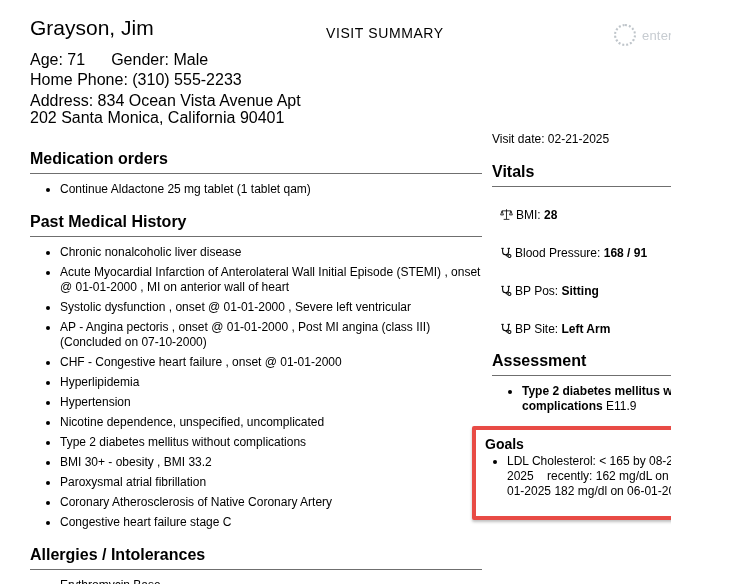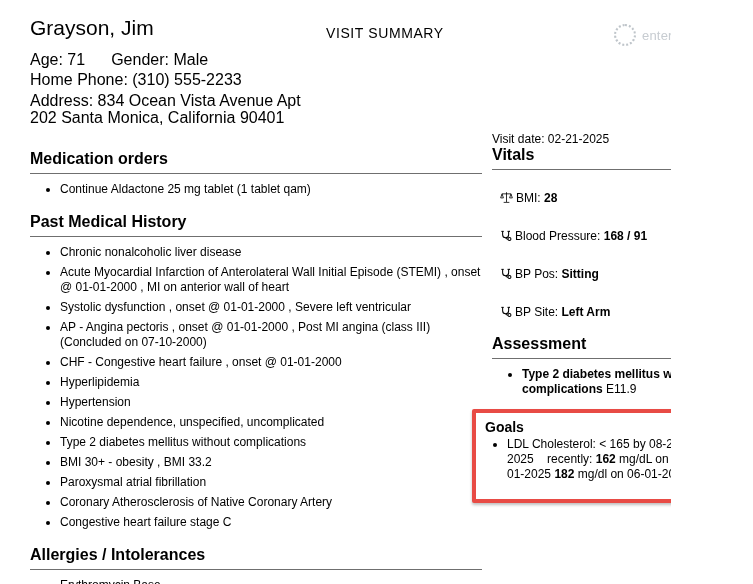--- a/index.html
+++ b/index.html
@@ -49,21 +49,21 @@
     font-size: 16px; font-weight: bold;
     margin: 0; padding-bottom: 5px;
     border-bottom: 1px solid #6f6f6f;
   }
   .section-block { margin-top: 0; }
   .col-left .section-block + .section-block { margin-top: 16px; }
 
   ul.doc-list { margin: 8px 0 0 0; padding-left: 30px; }
   ul.doc-list li { margin-bottom: 5px; line-height: 15px; }
 
-  .visit-date { }
+  .visit-date { margin-bottom: 17px; }
 
   
   .vitals-rows { margin-top: 8px; padding-left: 8px; }
   .vitals-row { line-height: 15px; white-space: nowrap; margin-top: 21px; }
   .vital-value { font-weight: bold; }
   .vicon { display: inline-block; vertical-align: -2px; margin-right: 3px; }
 
   
   .assessment-block { margin-top: 13px; }
   .assessment-item-text { font-weight: bold; }
@@ -75,21 +75,21 @@
     width: 218px;
     border: 4px solid #e84b45;
     border-radius: 2px;
     padding: 6px 9px 12px 9px;
     box-shadow: 0 2px 3px rgba(0,0,0,0.25);
     background: #ffffff;
   }
   .goals-heading { font-size: 14px; font-weight: bold; margin: 0; }
   .goals-box ul.doc-list { margin-top: 2px; padding-left: 22px; }
   .goals-box li { line-height: 15px; }
-  .bold { font-weight: bold; }
+  .bold { font-weight: normal; }
 
   
   .footer-signature {
     position: absolute; left: 30px; top: 584px; font-size: 12px;
   }
 </style>
 </head>
 <body>
 
 <div class="page">

